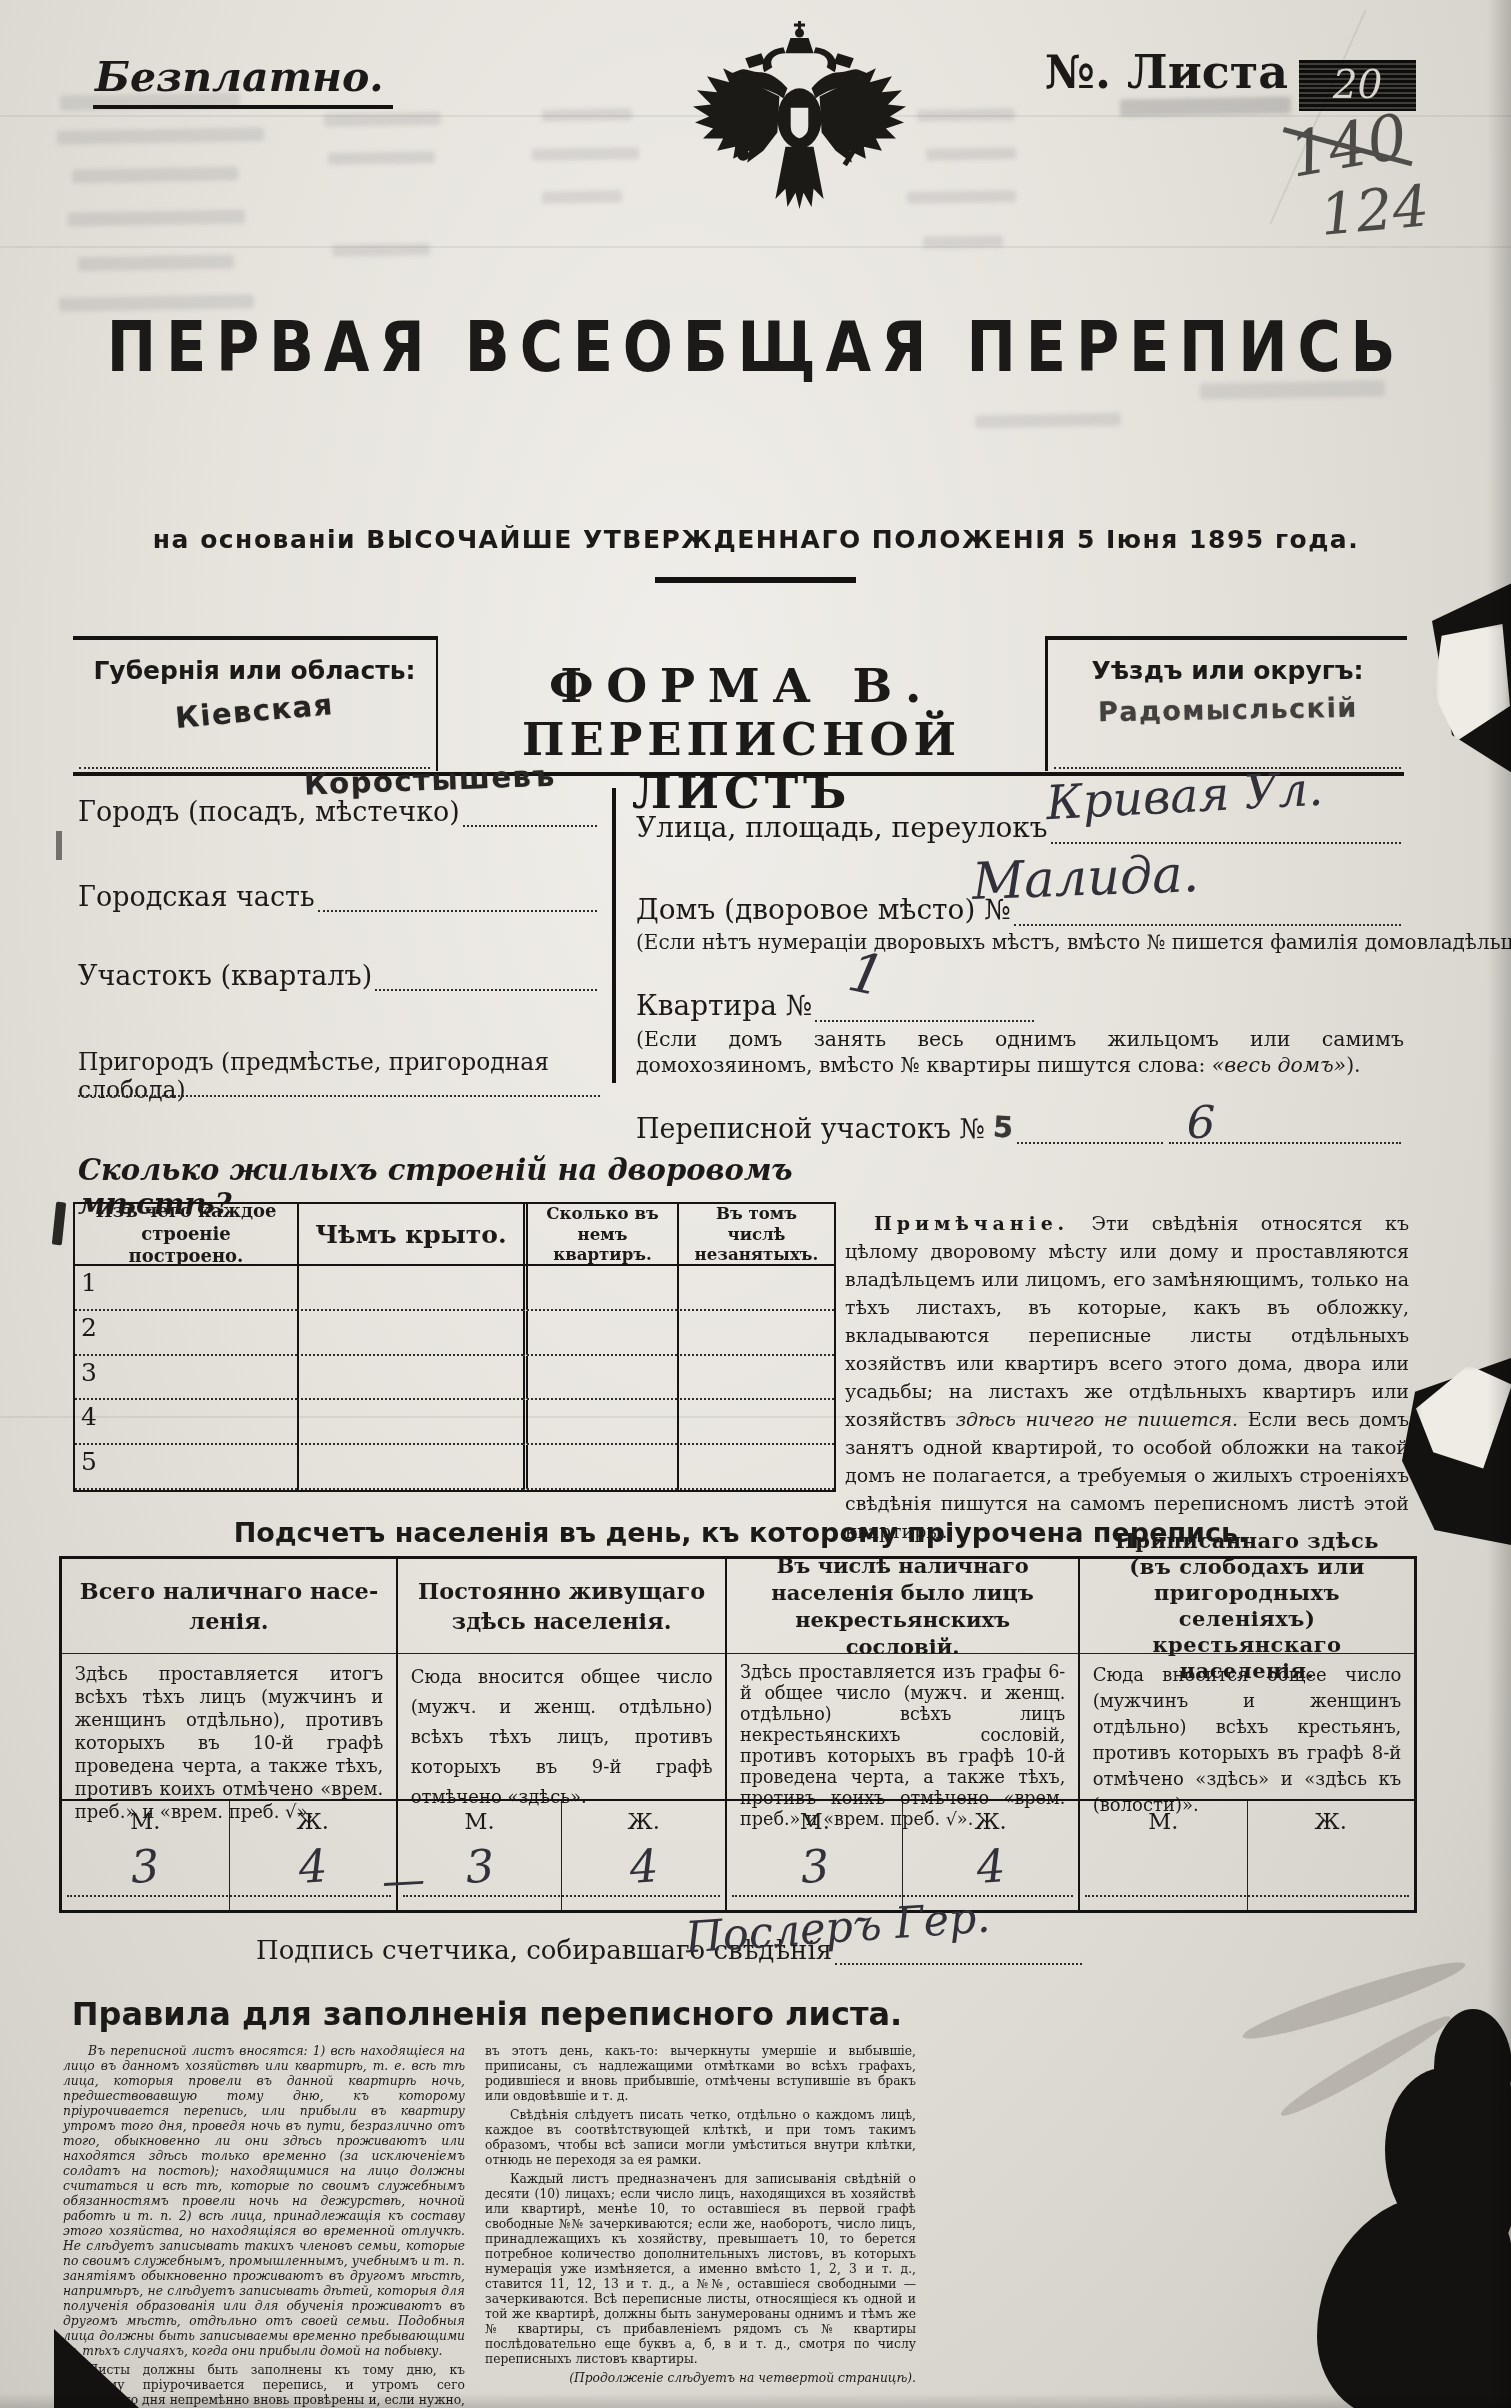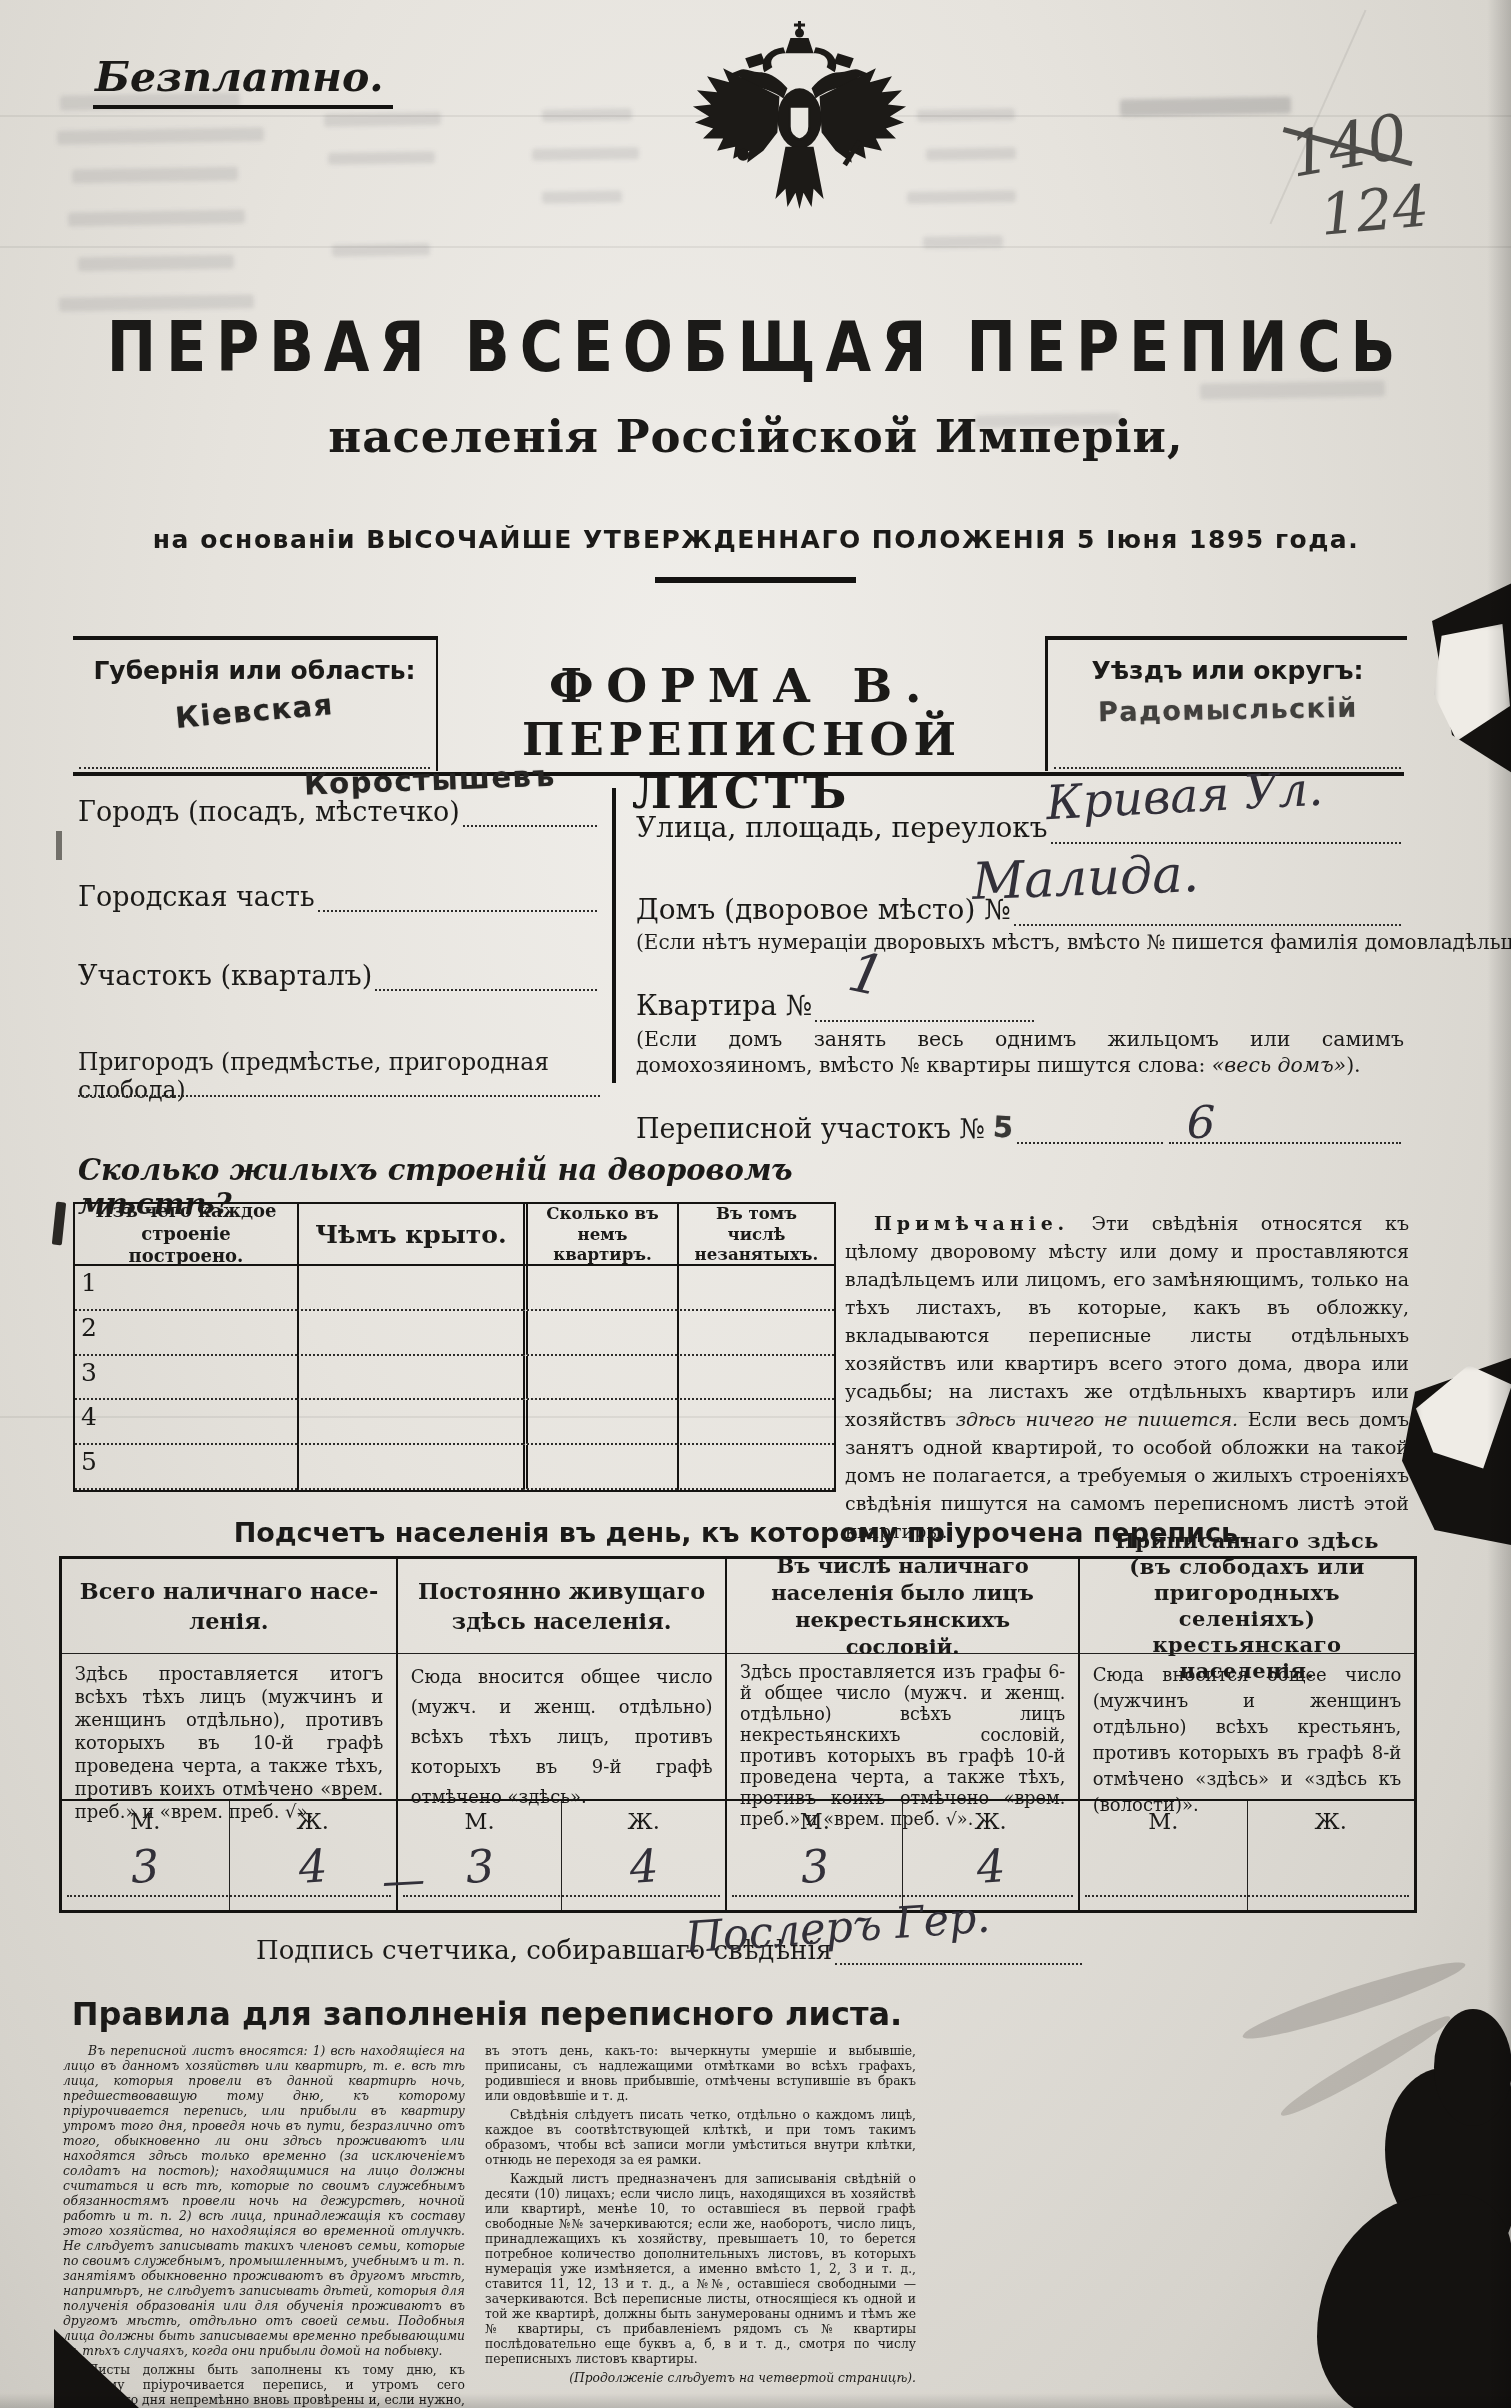--- a/index.html
+++ b/index.html
@@ -112,27 +112,32 @@
       <ellipse cx="120" cy="98" rx="22" ry="30"></ellipse>
       <path d="M140 76 L196 48 L190 62 L212 56 L202 72 L222 70 L208 84 L226 86 L210 96 L224 102 L206 108 L216 118 L196 118 L202 130 L184 126 L186 138 L170 130 L172 142 L156 130 L142 112 Z"></path>
       <path d="M100 76 L44 48 L50 62 L28 56 L38 72 L18 70 L32 84 L14 86 L30 96 L16 102 L34 108 L24 118 L44 118 L38 130 L56 126 L54 138 L70 130 L68 142 L84 130 L98 112 Z"></path>
       <path d="M106 126 L96 178 L106 168 L108 186 L116 172 L120 188 L124 172 L132 186 L134 168 L144 178 L134 126 Z"></path>
       <circle cx="64" cy="134" r="6"></circle>
       <rect x="170" y="118" width="5" height="28" transform="rotate(32 172 132)"></rect>
     </g>
     <path d="M110 86 h20 v20 q0 10 -10 13 q-10 -3 -10 -13 z" fill="#e9e7e1" stroke="#1c1a17" stroke-width="2.5"></path>
   </svg>
 
+  <div class="abs" style="left:1045px;top:45px;white-space:nowrap;">
+    <span class="serif b" style="font-size:46px;">№. Листа</span>
+    <span style="display:inline-block;width:117px;height:51px;vertical-align:-9.8px;margin-left:5.9px;background:repeating-linear-gradient(180deg,#0e0d0c 0 2.9px,#403e3a 2.9px 4.9px);text-align:center;">
+      <span class="hw" style="color:#d9d6cf;font-size:39px;line-height:49px;">20</span>
+    </span>
+  </div>
   <div class="pencil strike140" style="left:1289px;top:109px;font-size:62px;transform:rotate(-10deg);">140</div>
   <div class="pencil" style="left:1320px;top:177px;font-size:57px;transform:rotate(-5deg);">124</div>
 
   <div class="abs ctr" style="left:0;top:306px;width:1512px;">
     <span class="sans b" style="display:inline-block;font-size:59px;letter-spacing:9.8px;transform:scaleY(1.18);transform-origin:center top;">ПЕРВАЯ ВСЕОБЩАЯ ПЕРЕПИСЬ</span>
   </div>
-  <div class="abs ctr serif b" style="left:0;top:410px;width:1512px;font-size:45px;letter-spacing:1px;">населенія Россійской Имперіи,</div>
   <div class="abs ctr sans b" style="left:0;top:525px;width:1512px;font-size:25px;letter-spacing:1.5px;">на основаніи ВЫСОЧАЙШЕ УТВЕРЖДЕННАГО ПОЛОЖЕНІЯ 5 Іюня 1895 года.</div>
   <div class="abs rule" style="left:655px;top:577px;width:201px;height:5.9px;"></div>
 
   <div class="hdr-box" style="left:73px;top:636px;width:363px;height:131px;border-right:2.9px solid #141311;">
     <div class="ctr sans b" style="margin-top:15.6px;font-size:25px;">Губернія или область:</div>
     <div class="ctr" style="margin-top:9.8px;">
       <span class="stamp" style="display:inline-block;font-size:29px;transform:rotate(-5deg);">Кіевская</span>
     </div>
     <div class="dotline"></div>
   </div>

